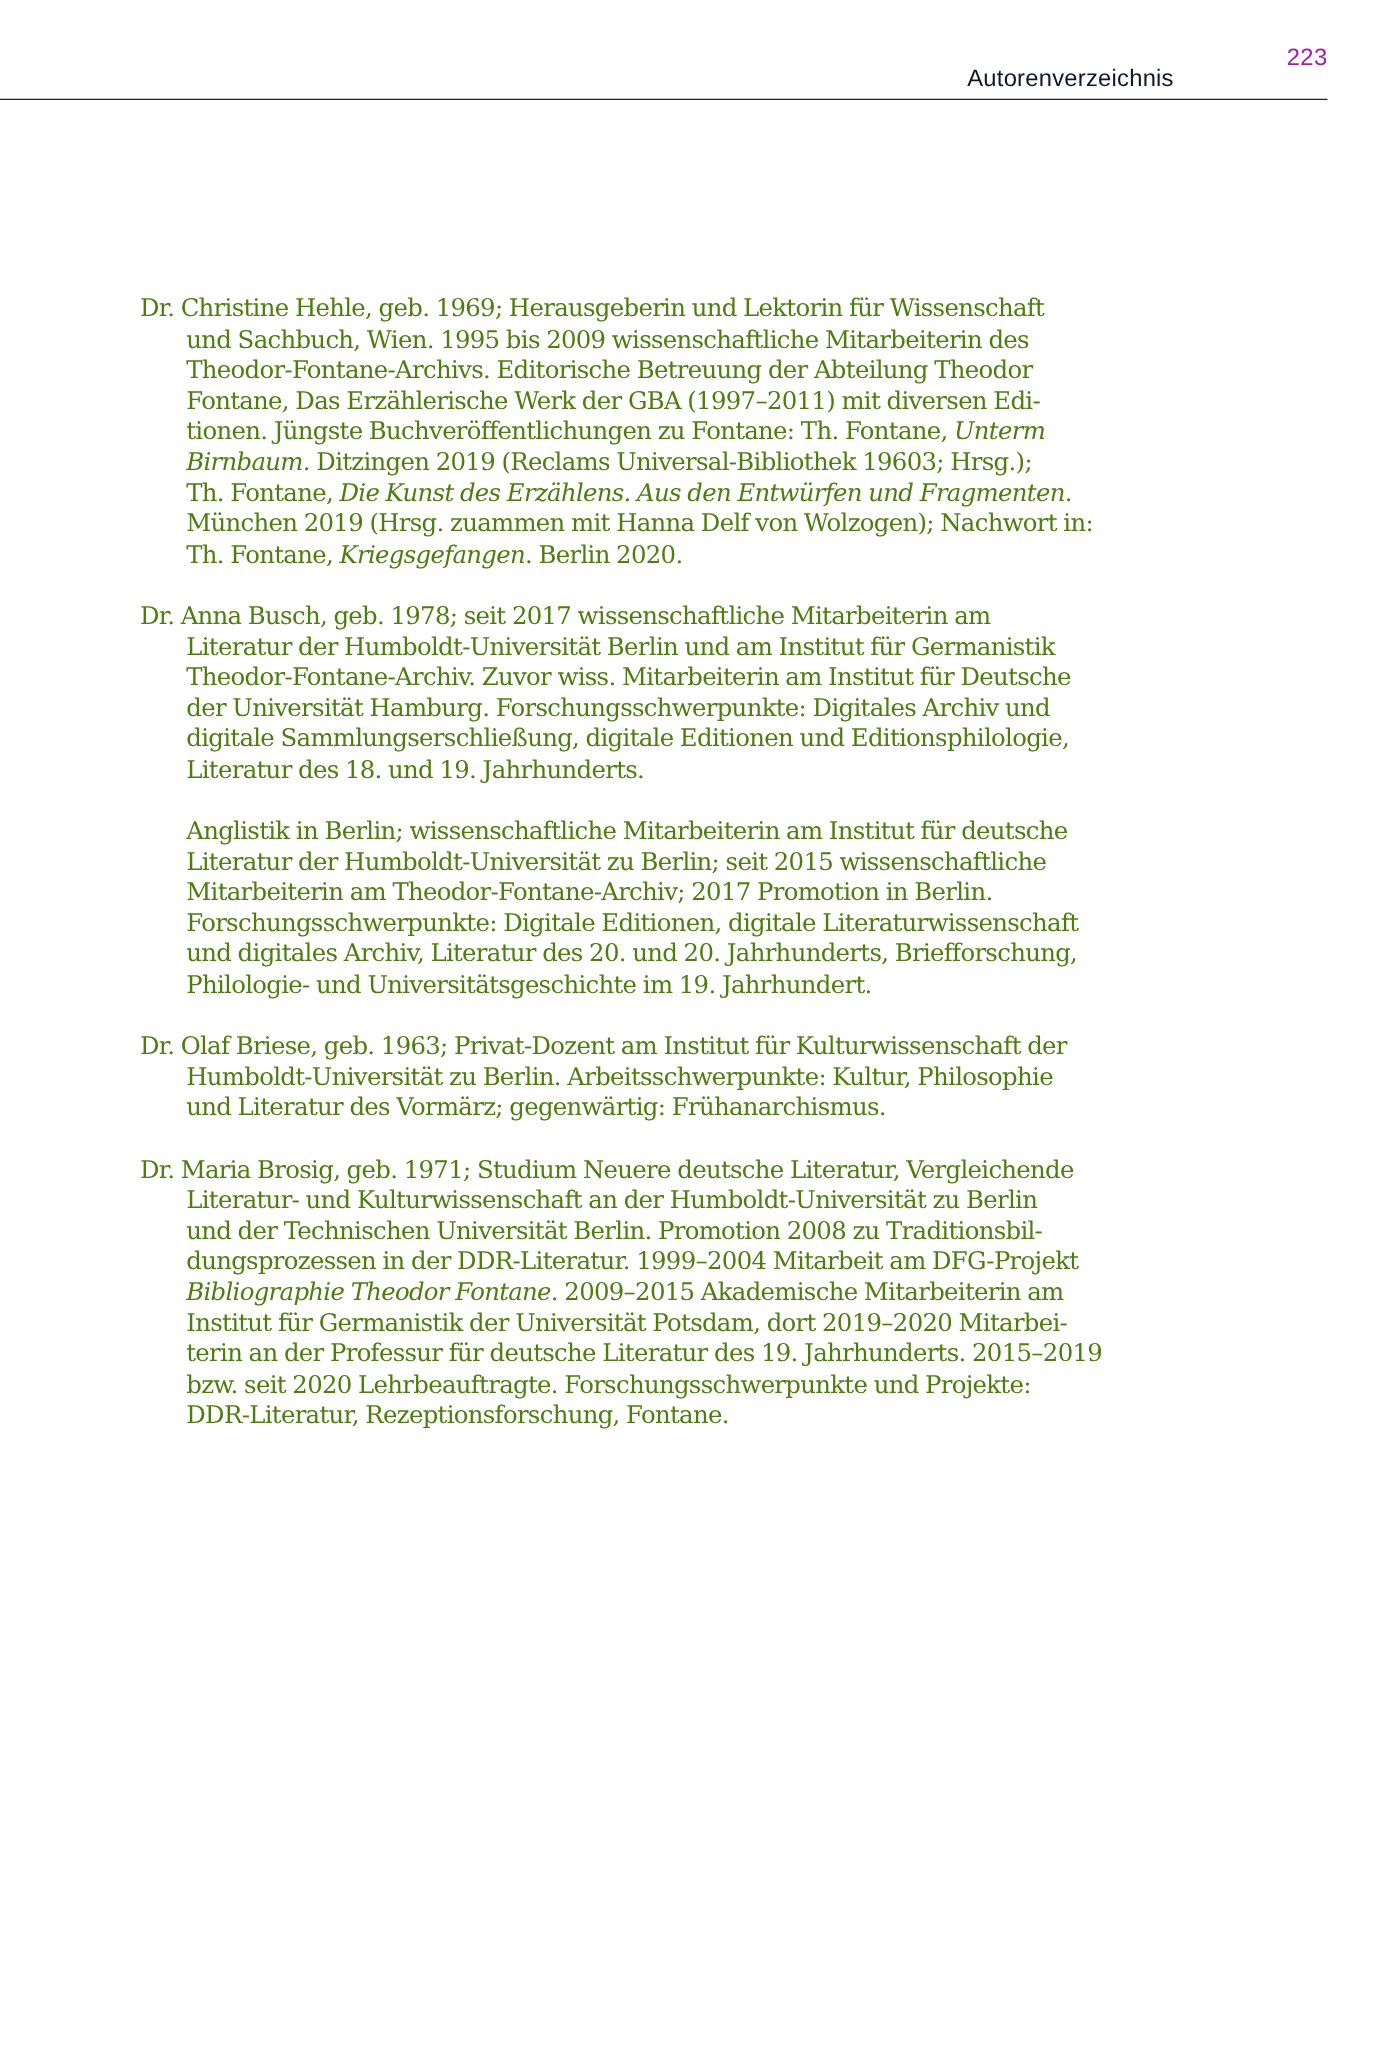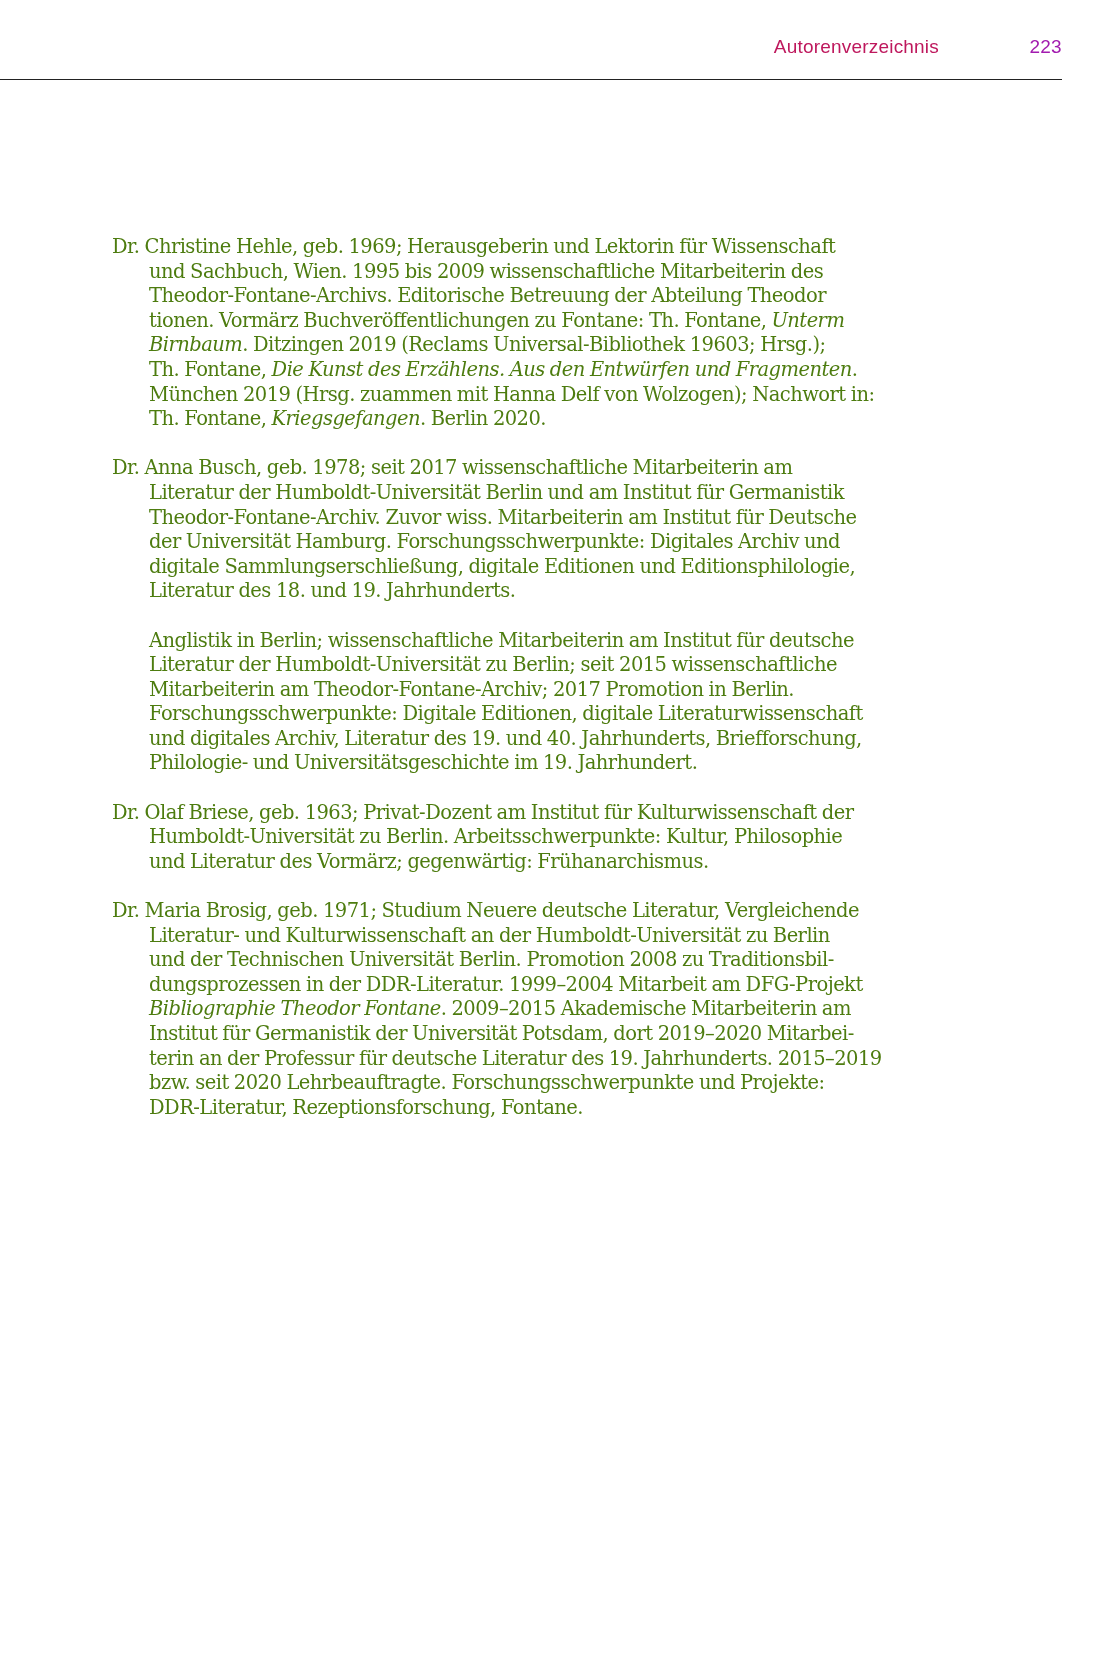--- a/index.html
+++ b/index.html
@@ -18,24 +18,24 @@
       position: absolute;
       left: 0;
       top: 0;
       width: 1062px;
       height: 79px;
       border-bottom: 1.5px solid #222;
     }
     .running-head .title {
       position: absolute;
       right: 123px;
-      top: 36px;
+      top: 53px;
       font-family: "Liberation Sans", sans-serif;
       font-size: 19px;
-      color: #be185d;
+      color: #0f172a;
       letter-spacing: 0.2px;
     }
     .running-head .pagenum {
       position: absolute;
       right: 0px;
       top: 36px;
       font-family: "Liberation Sans", sans-serif;
       font-size: 19px;
       color: #a21caf;
       letter-spacing: 0.3px;
@@ -72,40 +72,41 @@
 <div class="running-head">
   <span class="title">Autorenverzeichnis</span>
   <span class="pagenum">223</span>
 </div>
 
 <div class="entries" id="entries">
     <div class="entry">
       <div class="line"><span>Dr. Christine Hehle, geb. 1969; Herausgeberin und Lektorin für Wissenschaft</span></div>
       <div class="line indent"><span>und Sachbuch, Wien. 1995 bis 2009 wissenschaftliche Mitarbeiterin des</span></div>
       <div class="line indent"><span>Theodor-Fontane-Archivs. Editorische Betreuung der Abteilung Theodor</span></div>
-      <div class="line indent"><span>tionen. Vormärz Buchveröffentlichungen zu Fontane: Th. Fontane, </span><i>Unterm</i></div>
+      <div class="line indent"><span>Fontane, Das Erzählerische Werk der GBA (1997–2011) mit diversen Edi-</span></div>
+      <div class="line indent"><span>tionen. Jüngste Buchveröffentlichungen zu Fontane: Th. Fontane, </span><i>Unterm</i></div>
       <div class="line indent"><i>Birnbaum</i><span>. Ditzingen 2019 (Reclams Universal-Bibliothek 19603; Hrsg.);</span></div>
       <div class="line indent"><span>Th. Fontane, </span><i>Die Kunst des Erzählens. Aus den Entwürfen und Fragmenten</i><span>.</span></div>
       <div class="line indent"><span>München 2019 (Hrsg. zuammen mit Hanna Delf von Wolzogen); Nachwort in:</span></div>
       <div class="line indent"><span>Th. Fontane, </span><i>Kriegsgefangen</i><span>. Berlin 2020.</span></div>
     </div>
     <div class="entry">
       <div class="line"><span>Dr. Anna Busch, geb. 1978; seit 2017 wissenschaftliche Mitarbeiterin am</span></div>
       <div class="line indent"><span>Literatur der Humboldt-Universität Berlin und am Institut für Germanistik</span></div>
       <div class="line indent"><span>Theodor-Fontane-Archiv. Zuvor wiss. Mitarbeiterin am Institut für Deutsche</span></div>
       <div class="line indent"><span>der Universität Hamburg. Forschungsschwerpunkte: Digitales Archiv und</span></div>
       <div class="line indent"><span>digitale Sammlungserschließung, digitale Editionen und Editionsphilologie,</span></div>
       <div class="line indent"><span>Literatur des 18. und 19. Jahrhunderts.</span></div>
     </div>
     <div class="entry">
       <div class="line indent"><span>Anglistik in Berlin; wissenschaftliche Mitarbeiterin am Institut für deutsche</span></div>
       <div class="line indent"><span>Literatur der Humboldt-Universität zu Berlin; seit 2015 wissenschaftliche</span></div>
       <div class="line indent"><span>Mitarbeiterin am Theodor-Fontane-Archiv; 2017 Promotion in Berlin.</span></div>
       <div class="line indent"><span>Forschungsschwerpunkte: Digitale Editionen, digitale Literaturwissenschaft</span></div>
-      <div class="line indent"><span>und digitales Archiv, Literatur des 19. und 40. Jahrhunderts, Briefforschung,</span></div>
+      <div class="line indent"><span>und digitales Archiv, Literatur des 20. und 20. Jahrhunderts, Briefforschung,</span></div>
       <div class="line indent"><span>Philologie- und Universitätsgeschichte im 19. Jahrhundert.</span></div>
     </div>
     <div class="entry">
       <div class="line"><span>Dr. Olaf Briese, geb. 1963; Privat-Dozent am Institut für Kulturwissenschaft der</span></div>
       <div class="line indent"><span>Humboldt-Universität zu Berlin. Arbeitsschwerpunkte: Kultur, Philosophie</span></div>
       <div class="line indent"><span>und Literatur des Vormärz; gegenwärtig: Frühanarchismus.</span></div>
     </div>
     <div class="entry">
       <div class="line"><span>Dr. Maria Brosig, geb. 1971; Studium Neuere deutsche Literatur, Vergleichende</span></div>
       <div class="line indent"><span>Literatur- und Kulturwissenschaft an der Humboldt-Universität zu Berlin</span></div>

